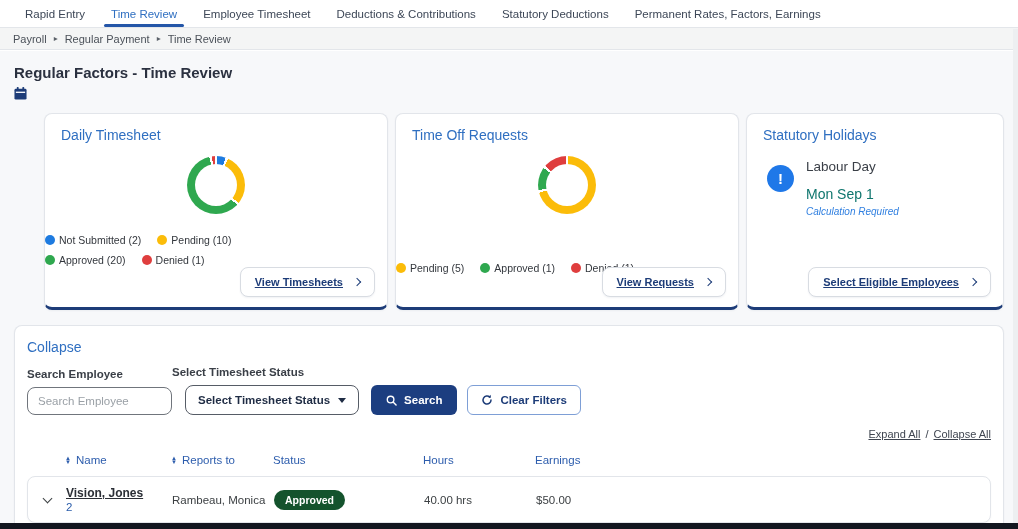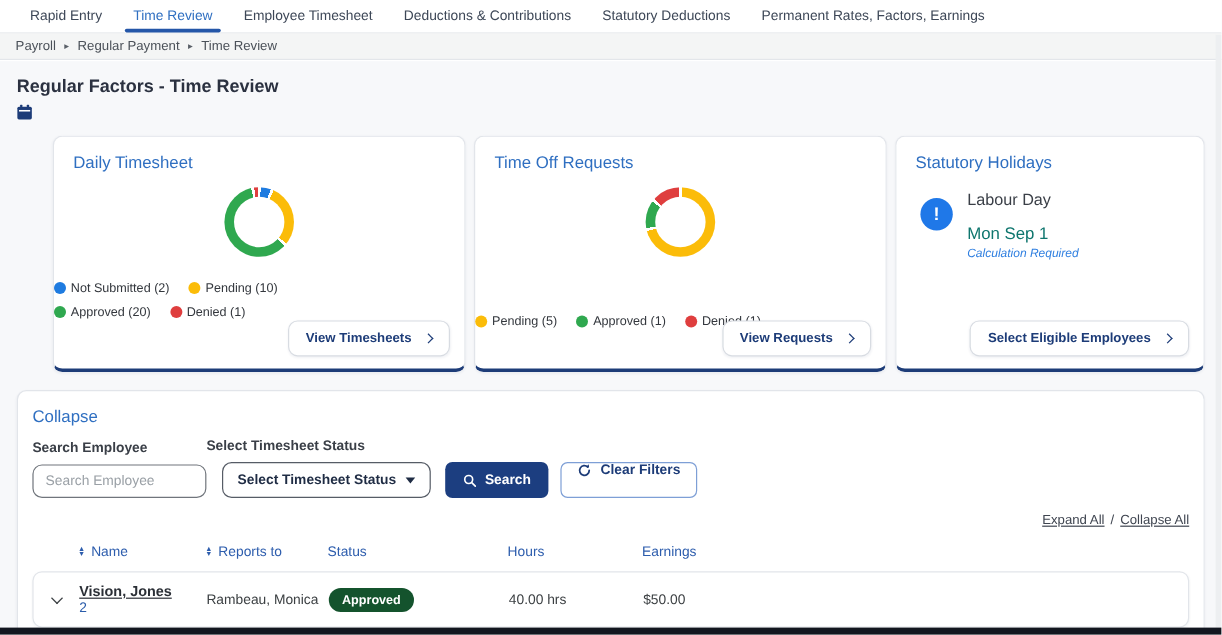--- a/index.html
+++ b/index.html
@@ -30,40 +30,40 @@
   .card.w1 { width:344px; flex:none; }
   .card.w2 { flex:1; }
   .card-title { font-size:14px; color:#2f6fc1; padding:13px 16px 0; }
   .donut-wrap { display:flex; justify-content:center; margin-top:13px; }
   .donut { width:58px; height:58px; border-radius:50%; position:relative; }
   .donut .hole { position:absolute; inset:8px; background:#fff; border-radius:50%; }
   .legend { margin-top:20px; display:flex; flex-direction:column; align-items:flex-start; gap:8px; }
   .legend-row { display:flex; gap:16px; }
   .legend-item { display:flex; align-items:center; gap:4px; font-size:10.5px; color:#33373d; }
   .dot { width:10px; height:10px; border-radius:50%; flex:none; }
-  .card-action { position:absolute; right:12px; bottom:10px; background:#fff; border:1px solid #d8dce2; border-radius:8px; padding:8px 14px; font-size:11px; font-weight:600; color:#1d3c78; display:flex; align-items:center; gap:11px; cursor:pointer; box-shadow:0 1px 2px rgba(20,40,80,.06); font-family:inherit; }
+  .card-action { position:absolute; right:12px; bottom:10px; background:#fff; border:1px solid #d8dce2; border-radius:8px; padding:8px 14px; font-size:11px; font-weight:600; color:#1d3c78; display:flex; align-items:center; gap:11px; cursor:pointer; box-shadow:0 1px 2px rgba(20,40,80,.06); font-family:inherit;text-decoration:underline; }
   .chev { width:6px; height:6px; border-top:1.6px solid currentColor; border-right:1.6px solid currentColor; transform:rotate(45deg); }
   
   .holiday { display:flex; gap:12px; padding:16px 16px 0 20px; }
   .alert-icon { width:27px; height:27px; border-radius:50%; background:#1f78e8; color:#fff; font-weight:bold; font-size:15px; display:flex; align-items:center; justify-content:center; flex:none; margin-top:6px; }
   .holiday-name { font-size:13.5px; color:#3a3f47; }
   .holiday-date { font-size:14px; color:#0f766e; margin-top:12px; }
   .holiday-note { font-size:10px; font-style:italic; color:#2f7fe0; margin-top:4px; }
   
   .panel { margin:15px 14px 0; background:#fff; border:1px solid #e2e5ea; border-bottom:none; border-radius:8px 8px 0 0; padding:13px 12px 0; height:200px; box-shadow:0 1px 2px rgba(20,40,80,.05); }
   .panel-title { font-size:14px; color:#2f6fc1; }
   .filters { display:flex; align-items:flex-end; margin-top:11px; }
   .fgroup { display:flex; flex-direction:column; }
   .flabel { font-size:11.5px; font-weight:700; color:#3a3f47; margin-bottom:7px; }
   .finput { width:145px; height:28px; border:1px solid #70757c; border-radius:8px; padding:0 10px; font-size:11.5px; color:#2b3140; font-family:inherit; background:#fff; }
   .finput::placeholder { color:#9aa0a6; }
   .fselect { height:30px; border:1px solid #565c66; border-radius:8px; padding:0 12px; display:flex; align-items:center; gap:8px; font-size:11.5px; font-weight:700; color:#1f2c44; background:#fff; cursor:pointer; margin-left:13px; }
   .caret { width:0; height:0; border-left:4px solid transparent; border-right:4px solid transparent; border-top:5px solid #1f2c44; }
   .btn-primary { height:30px; margin-left:12px; background:#1c3e80; color:#fff; border:none; border-radius:6px; padding:0 15px; font-size:11.5px; font-weight:700; display:flex; align-items:center; gap:7px; cursor:pointer; font-family:inherit; }
-  .btn-outline { height:30px; margin-left:10px; background:#fff; color:#1d3c78; border:1px solid #7e9fd6; border-radius:6px; padding:0 13px; font-size:11.5px; font-weight:700; display:flex; gap:7px; cursor:pointer; font-family:inherit; }
+  .btn-outline { height:30px; margin-left:10px; background:#fff; color:#1d3c78; border:1px solid #7e9fd6; border-radius:6px; padding:0 13px; font-size:11.5px; font-weight:700; display:flex; align-items:center; gap:7px; cursor:pointer; font-family:inherit; }
   .links-row { display:flex; justify-content:flex-end; align-items:center; gap:5px; margin-top:13px; font-size:11px; color:#3f4550; }
   .links-row a { color:#3f4550; text-decoration:underline; cursor:pointer; }
   .tgrid { display:grid; grid-template-columns:38px 106px 102px 150px 112px 1fr; align-items:center; }
   .thead { margin-top:10px; padding:4px 0 10px; }
   .th { font-size:11.5px; color:#2d5dad; display:flex; align-items:center; gap:5px; }
   .sort { display:flex; flex-direction:column; font-size:6px; line-height:4.5px; color:#2d5dad; }
   .rowcard { border:1px solid #e2e5ea; border-radius:8px; height:47px; background:#fff; box-shadow:0 1px 2px rgba(20,40,80,.04); }
   .chev-cell { display:flex; justify-content:center; }
   .chev-down { width:7px; height:7px; border-left:1.6px solid #3c4043; border-bottom:1.6px solid #3c4043; transform:rotate(-45deg); cursor:pointer; margin-top:-3px; }
   .emp-name { font-size:12px; font-weight:bold; color:#2b2f36; text-decoration:underline; cursor:pointer; }

